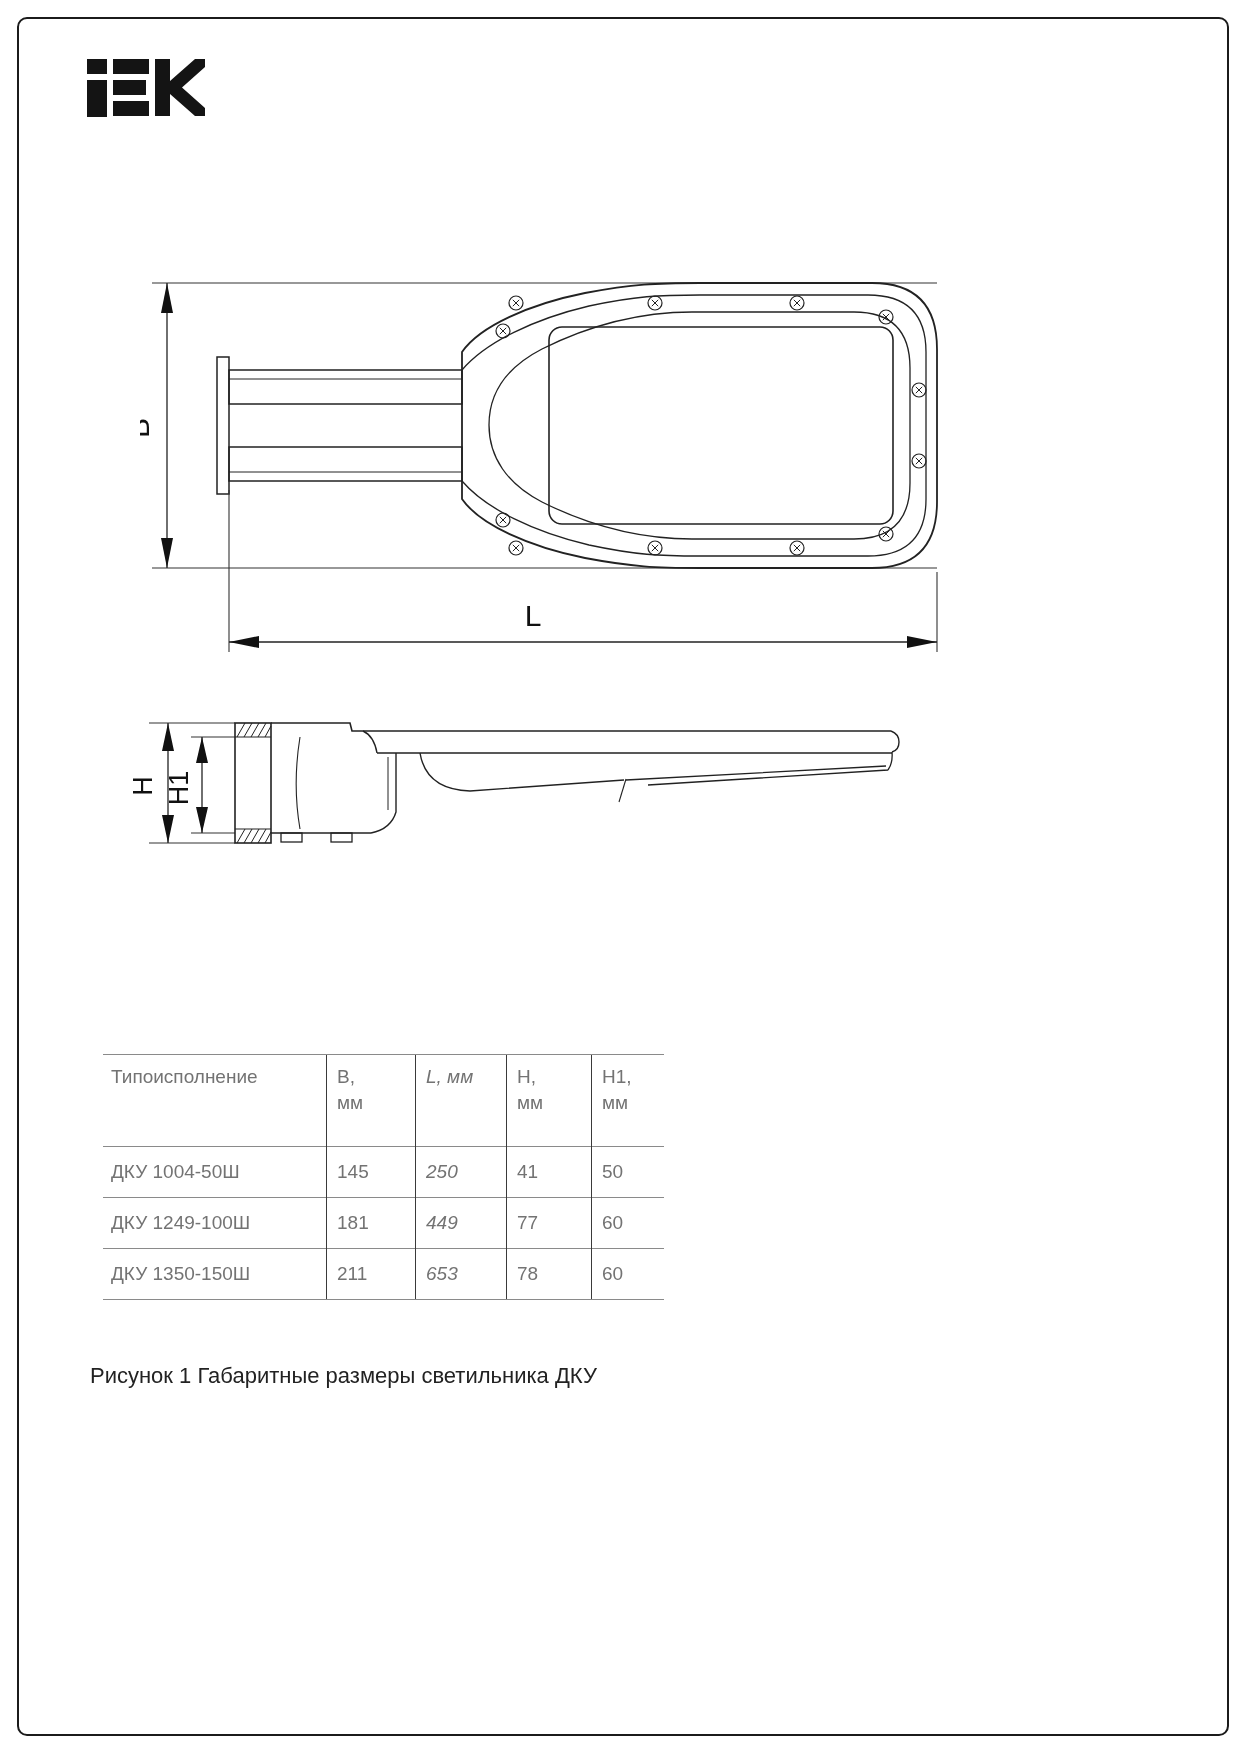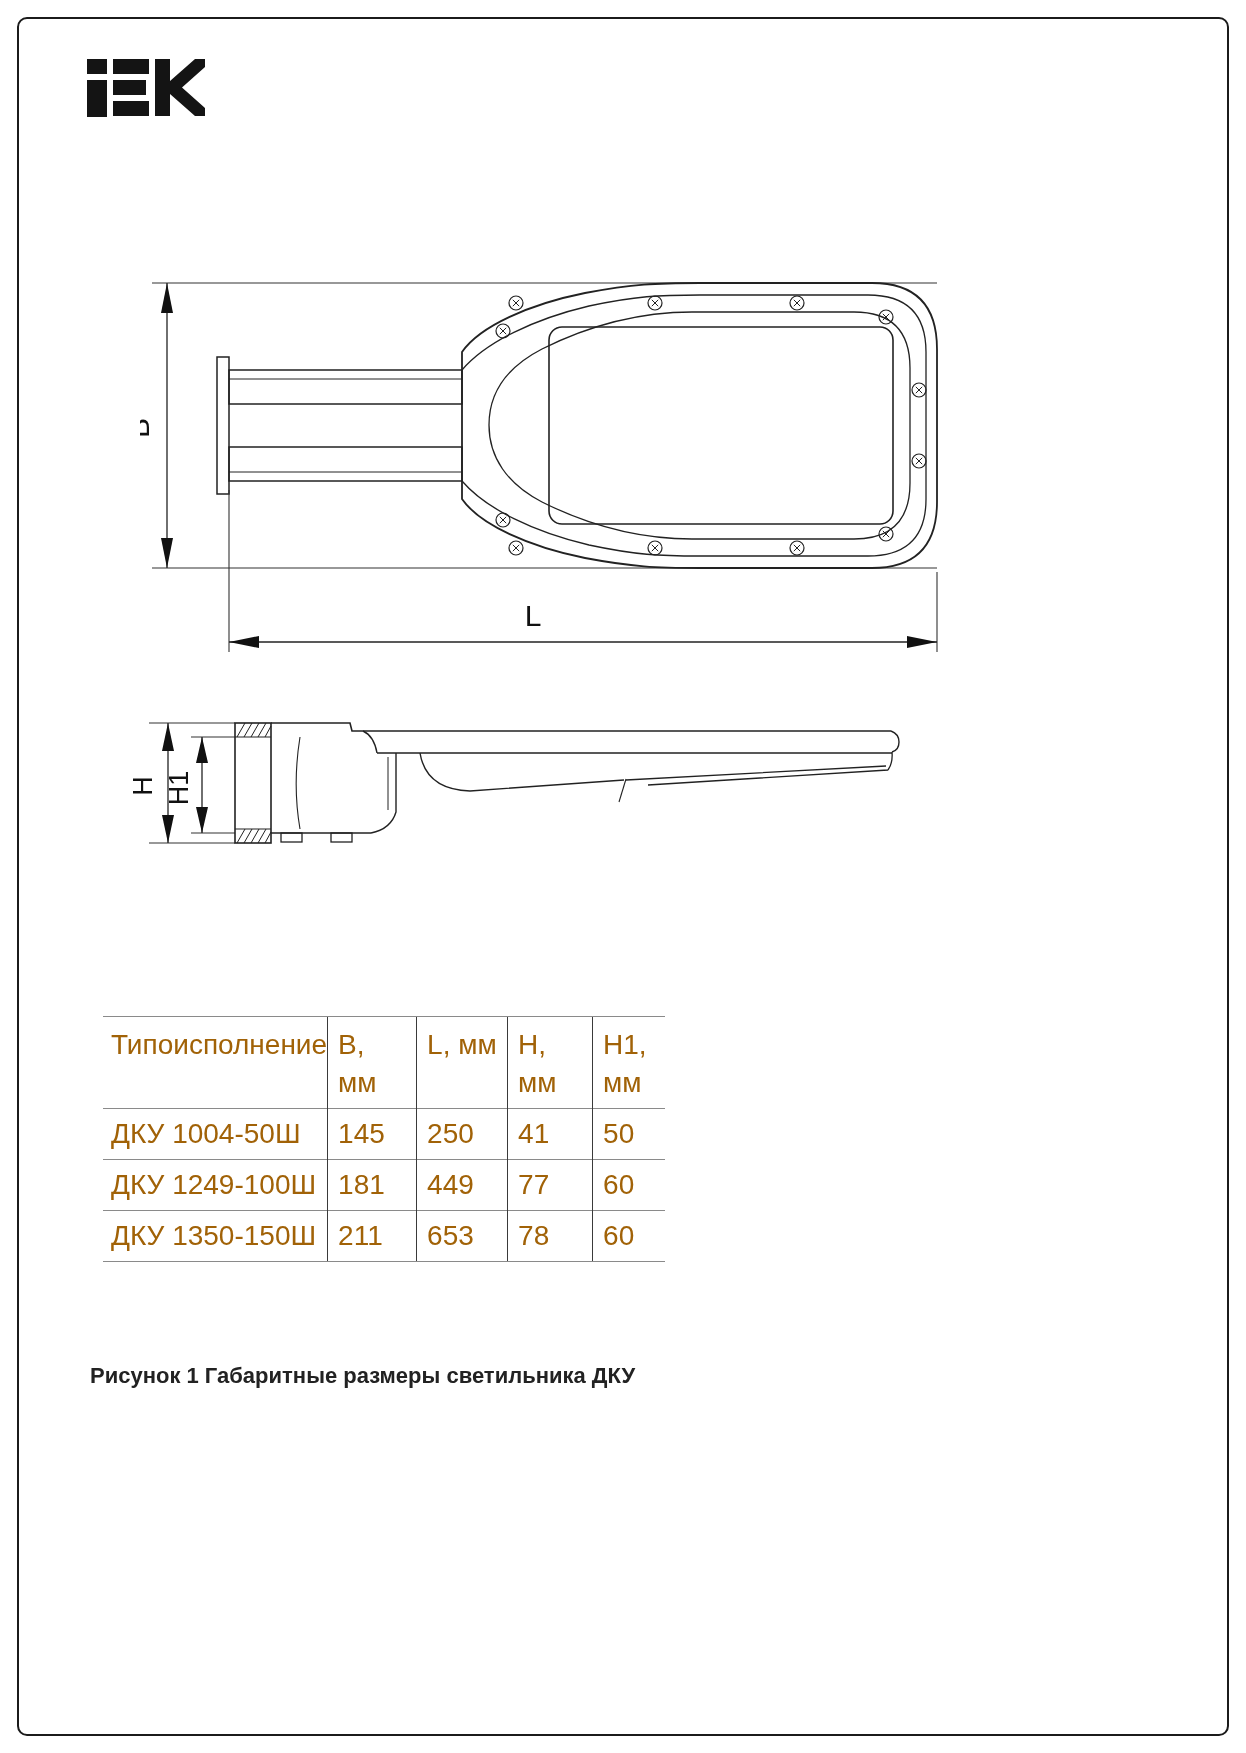--- a/index.html
+++ b/index.html
@@ -10,38 +10,38 @@
   }
   .page-border{
     position:absolute;left:17px;top:17px;right:17px;bottom:17px;
     border:2px solid #1b1b1b;border-radius:10px;pointer-events:none;
   }
   .logo{position:absolute;left:87px;top:59px;width:118px;height:58px;}
   .topview{position:absolute;left:140px;top:255px;width:810px;height:410px;}
   .sideview{position:absolute;left:125px;top:690px;width:800px;height:175px;}
   svg text{font-family:"Liberation Sans","DejaVu Sans",sans-serif;fill:#111;}
   .dims-table{
-    position:absolute;left:103px;top:1016px;border-collapse:collapse;
-    font-size:28px;color:#a16207;
+    position:absolute;left:103px;top:1054px;border-collapse:collapse;
+    font-size:19px;color:#737373;
   }
   .dims-table th,.dims-table td{
     font-weight:400;text-align:left;vertical-align:middle;
     border-top:1px solid #8a8a8a;padding:0 0 0 10px;
   }
   .dims-table thead th{vertical-align:top;padding-top:9px;height:82px;}
   .dims-table tbody td{height:50px;}
   .dims-table tr>*+*{border-left:1px solid #3a3a3a;}
   .dims-table tbody tr:last-child>*{border-bottom:1px solid #8a8a8a;}
   .dims-table .c0{width:215px;padding-left:8px;}
   .dims-table .c1{width:78px;}
-  .dims-table .c2{width:80px;}
+  .dims-table .c2{width:80px;font-style:italic;}
   .dims-table .c3{width:74px;}
   .dims-table .c4{width:62px;}
   .hdr-line{display:block;line-height:1.35;}
-  .caption{position:absolute;left:90px;top:1363px;font-size:22px;color:#222;font-weight:bold;}
+  .caption{position:absolute;left:90px;top:1363px;font-size:22px;color:#222;}
 </style>
 </head>
 <body>
 
 <div class="page">
   <div class="page-border"></div>
 
   <svg class="logo" viewBox="0 0 118 58" aria-label="IEK">
     <g fill="#141414">
       <rect x="0" y="0" width="20" height="15"></rect>

